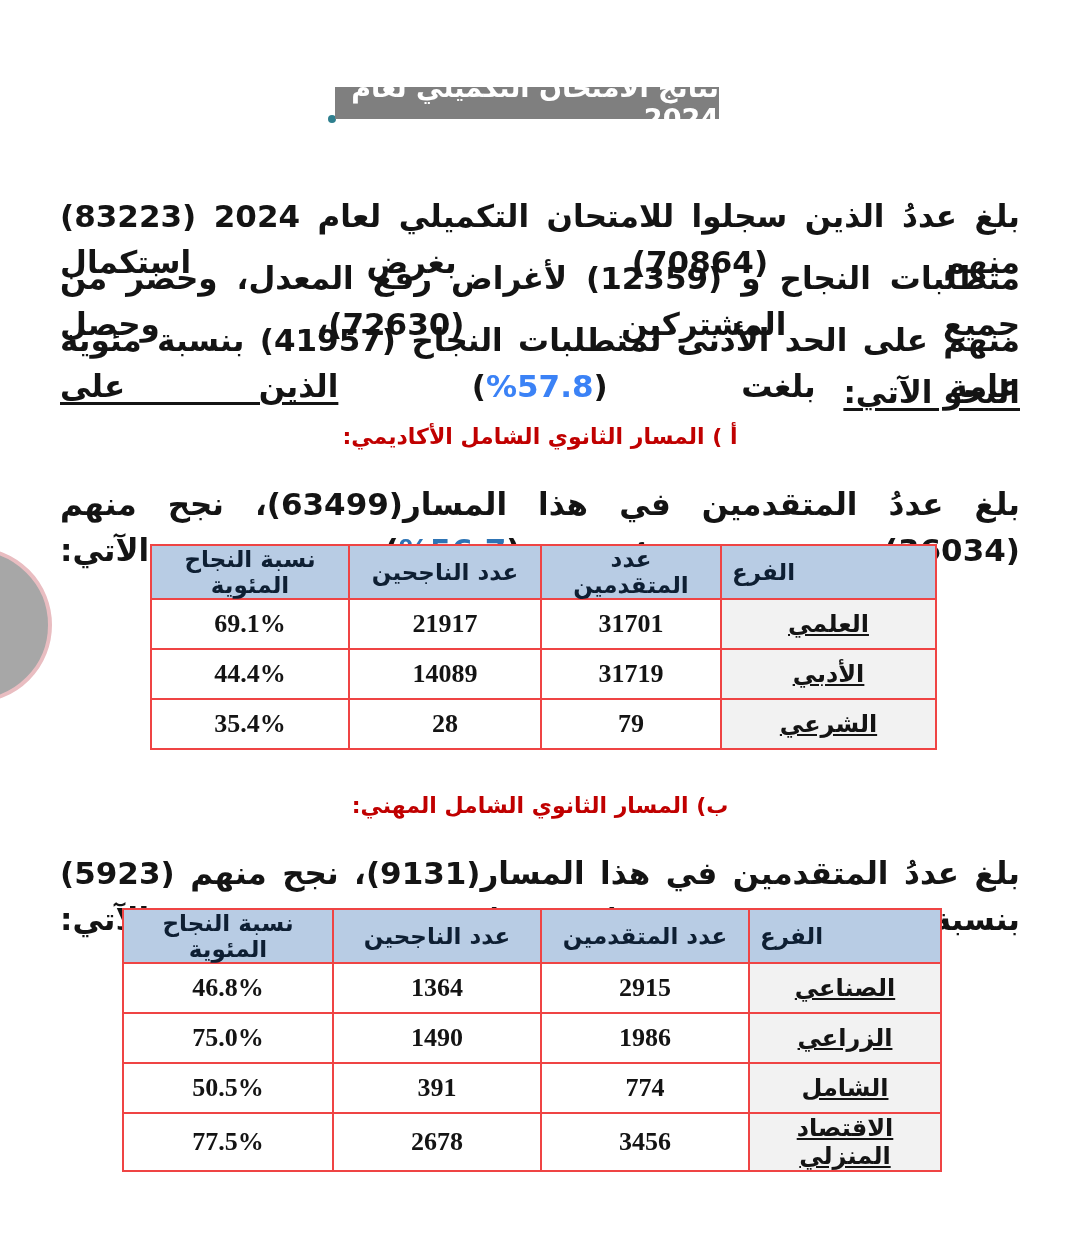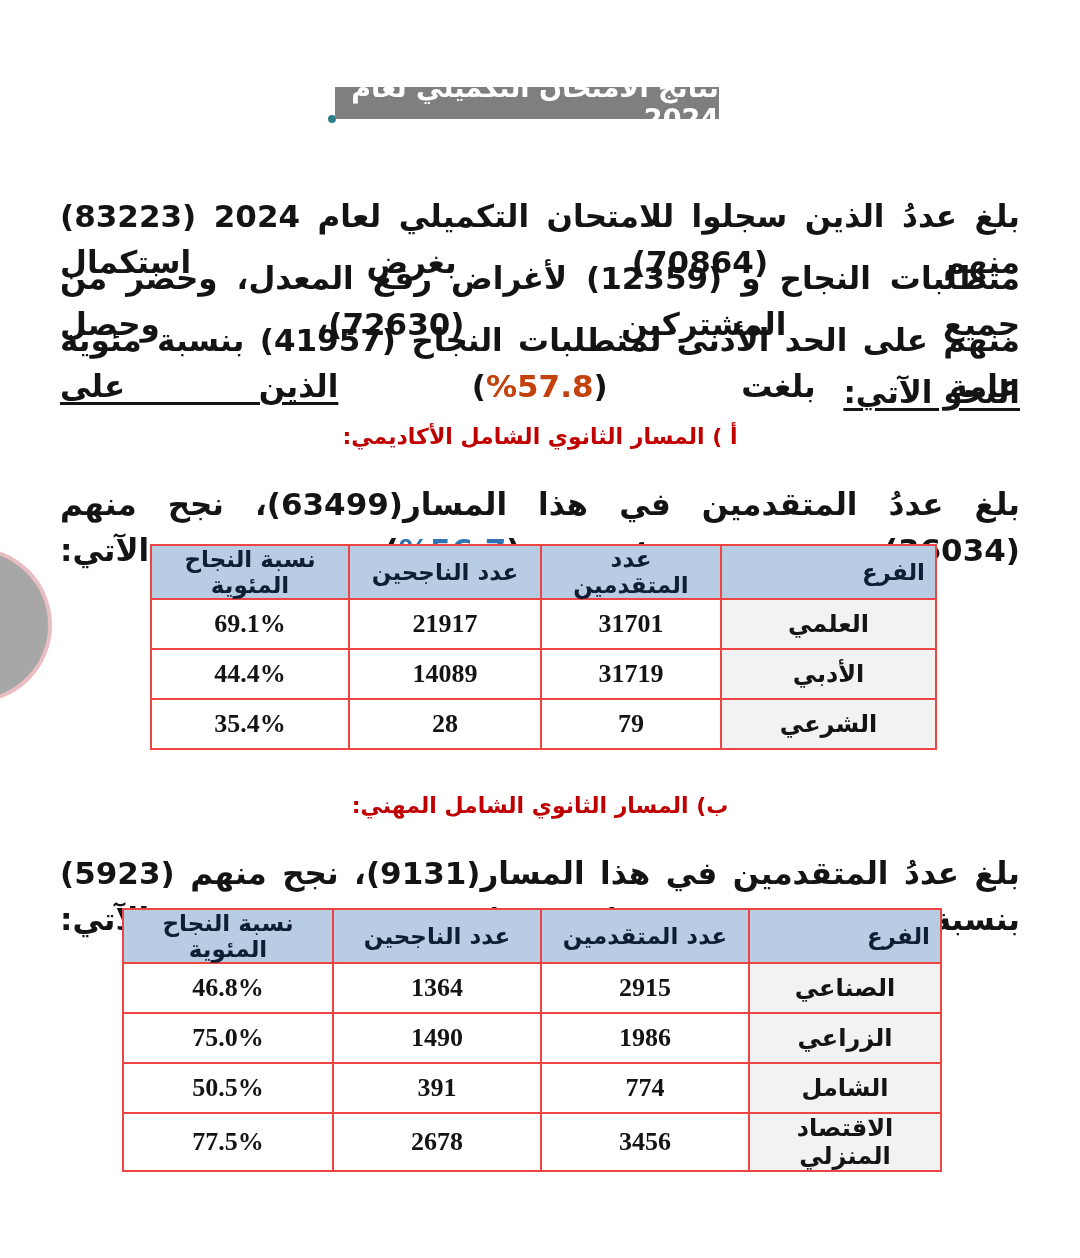--- a/index.html
+++ b/index.html
@@ -42,21 +42,21 @@
   .tline {
     left: 60px; width: 960px;
     font-size: 31px;
     line-height: 46px;
     color: #141414;
     text-align: justify;
     text-align-last: justify;
     white-space: normal;
   }
   .tline.lastline { text-align: right; text-align-last: right; }
-  .pct-red  { color: #c2410c; direction: ltr; unicode-bidi: isolate; }
+  .pct-red  { color: #3b82f6; direction: ltr; unicode-bidi: isolate; }
   .pct-blue { color: #2e74b5; direction: ltr; unicode-bidi: isolate; }
   .u { text-decoration: underline; text-decoration-thickness: 2.5px; text-underline-offset: 5px; }
 
   .red-heading {
     left: 60px; width: 960px;
     font-size: 22px;
     color: #c00000;
     text-align: center;
   }
 
@@ -72,27 +72,28 @@
     box-sizing: border-box;
     vertical-align: middle;
   }
   table.results th {
     background: #b8cce4;
     color: #0e1f33;
     font-size: 23px;
     height: 45px;
     text-align: center;
   }
-  table.results th.branch-h { text-align: right; }
+  table.results th.branch-h { text-align: left; }
   table.results td { height: 50px; }
   td.branch {
     background: #f2f2f2;
     font-size: 24px;
     text-align: center;
     color: #141414;
+    text-decoration: underline;
   }
   td.num {
     background: #ffffff;
     font-family: "Liberation Serif", serif;
     font-weight: bold;
     font-size: 26px;
     text-align: center;
     color: #141414;
     direction: ltr;
   }

